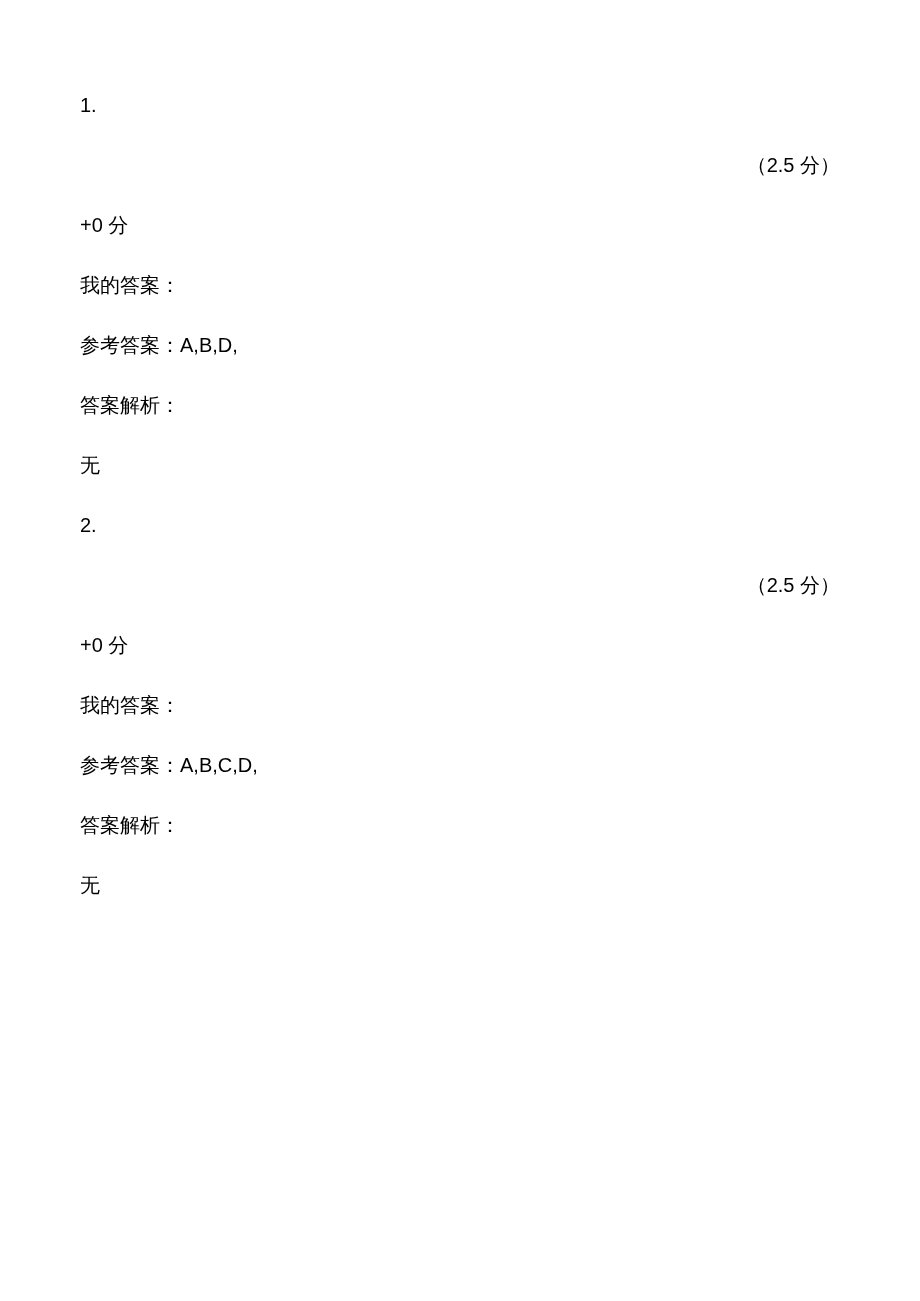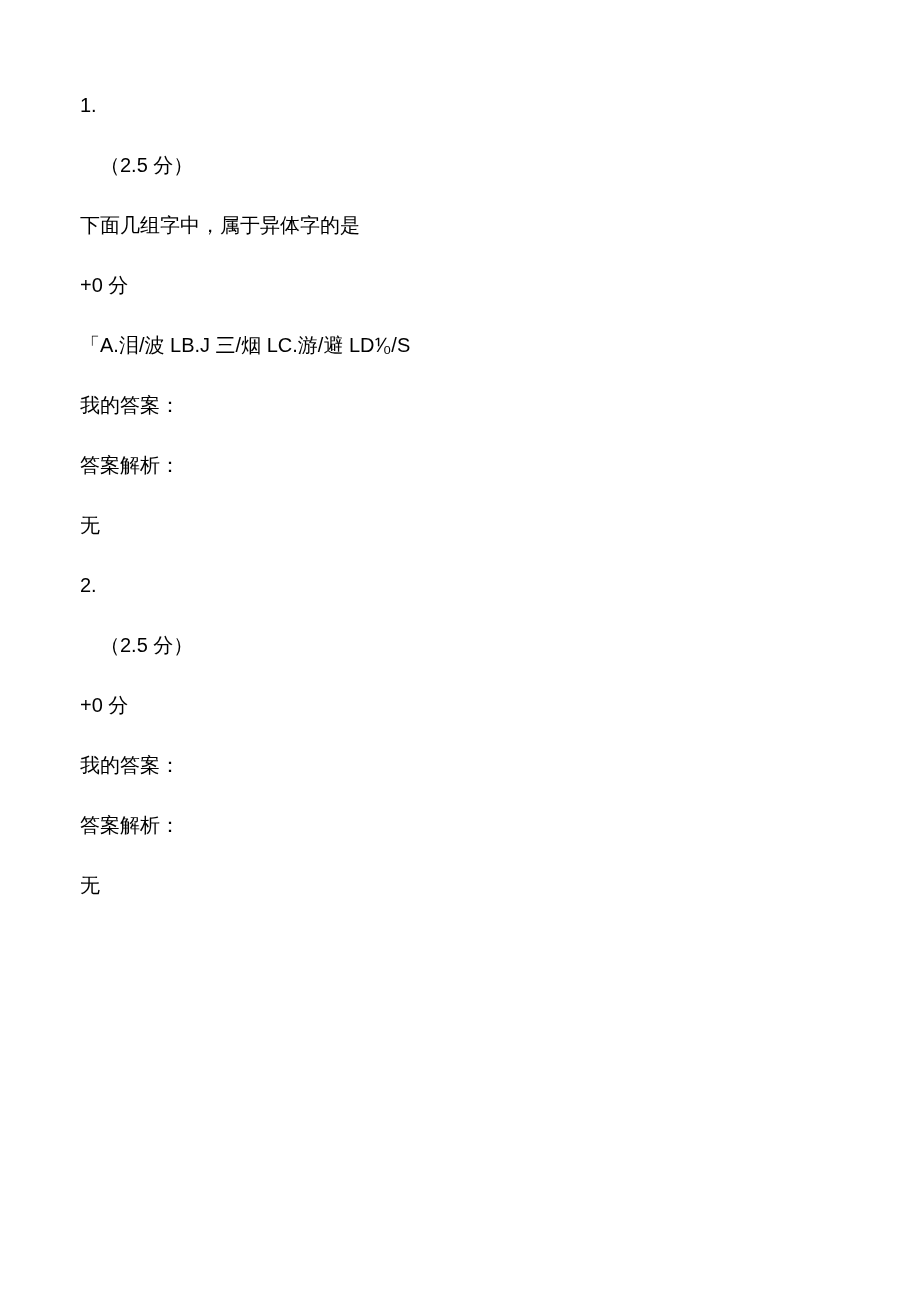--- a/index.html
+++ b/index.html
@@ -15,36 +15,37 @@
       padding: 90px 80px;
       color: #000000;
       font-size: 20px;
       line-height: 1.5;
     }
     .line {
       margin-bottom: 30px;
     }
     .indent {
       padding-left: 20px;
+      text-align: right;
     }
   </style>
 </head>
 <body>
 
 <div>
   <div class="line">1.</div>
   <div class="line indent">（2.5 分）</div>
-  <div class="line">下面几组字中，属于异体字的是</div>
   <div class="line">+0 分</div>
-  <div class="line">「A.泪/波 LB.J 三/烟 LC.游/避 LD⅟₀/S</div>
   <div class="line">我的答案：</div>
+  <div class="line">参考答案：A,B,D,</div>
   <div class="line">答案解析：</div>
   <div class="line">无</div>
 </div>
 
 <div>
   <div class="line">2.</div>
   <div class="line indent">（2.5 分）</div>
   <div class="line">+0 分</div>
   <div class="line">我的答案：</div>
+  <div class="line">参考答案：A,B,C,D,</div>
   <div class="line">答案解析：</div>
   <div class="line">无</div>
 </div>
 
 </body></html>

